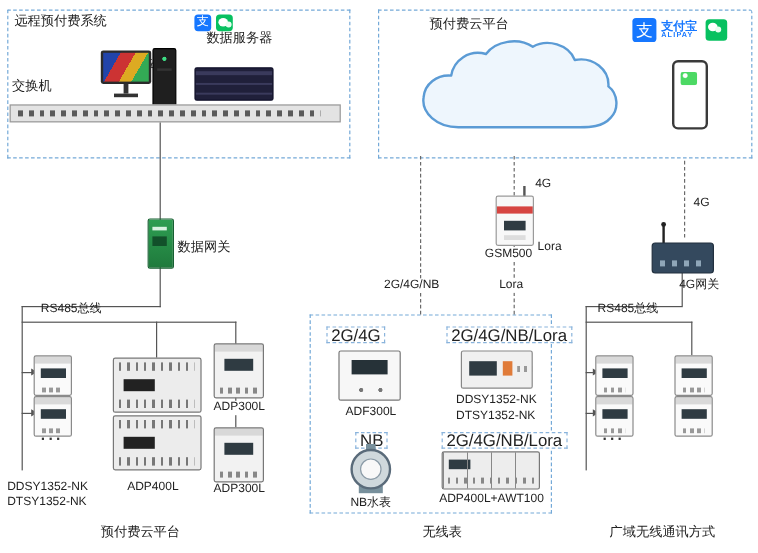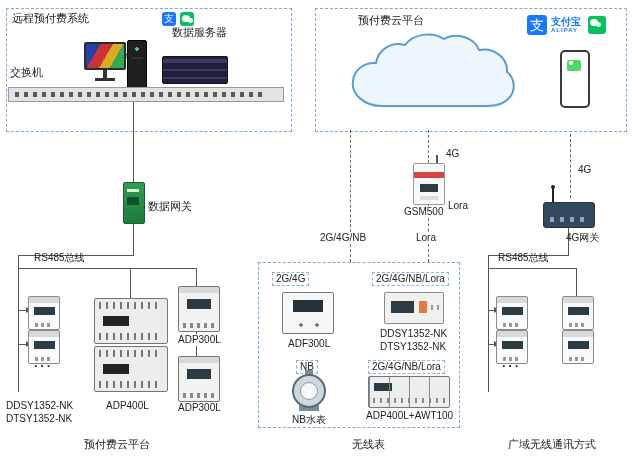--- a/index.html
+++ b/index.html
@@ -6,21 +6,21 @@
   #canvas{position:relative;width:632px;height:461px;background:#fff;overflow:hidden;
           font-family:"Liberation Sans",sans-serif;color:#222;border-radius:24px;}
   .dbox{position:absolute;border:1px dashed #74a9d8;background:transparent;}
   .lbl{position:absolute;font-size:10px;color:#222;white-space:nowrap;line-height:1.2;}
   .lbl11{font-size:11px;}
   .bglbl{background:#fff;padding:0 2px;}
   .hline{position:absolute;height:1px;background:#555;}
   .vline{position:absolute;width:1px;background:#555;}
   .vdash{position:absolute;width:0;border-left:1px dashed #6a6a6a;}
   .arr{position:absolute;width:0;height:0;border-top:3px solid transparent;border-bottom:3px solid transparent;border-left:5px solid #555;}
-  .tag{position:absolute;border:1px dashed #8ab4dc;background:#fff;font-size:10px;padding:0 3px;line-height:12px;white-space:nowrap;}
+  .tag{position:absolute;border:1px dashed #8ab4dc;background:#fff;font-size:14px;padding:0 3px;line-height:12px;white-space:nowrap;}
   .dots{position:absolute;font-size:13px;font-weight:bold;letter-spacing:2px;color:#333;}
 
   
   .monitor{position:absolute;width:42px;height:28px;background:#2b2b2b;border-radius:2px;padding:2px;box-sizing:border-box;}
   .monitor .screen{width:100%;height:100%;background:linear-gradient(120deg,#2244aa 0 28%,#cc3333 28% 52%,#ddaa22 52% 72%,#33aa55 72%);}
   .mstand{position:absolute;width:4px;height:8px;background:#333;}
   .mbase{position:absolute;width:20px;height:3px;background:#333;}
   .tower{position:absolute;width:18px;height:54px;background:#1f1f1f;border:1px solid #000;border-radius:2px;
          background-image:radial-gradient(circle at 9px 8px,#3ddc84 1.5px,transparent 2px),linear-gradient(#333,#333);
          background-size:100% 100%,12px 2px;background-position:0 0,3px 16px;background-repeat:no-repeat;}

